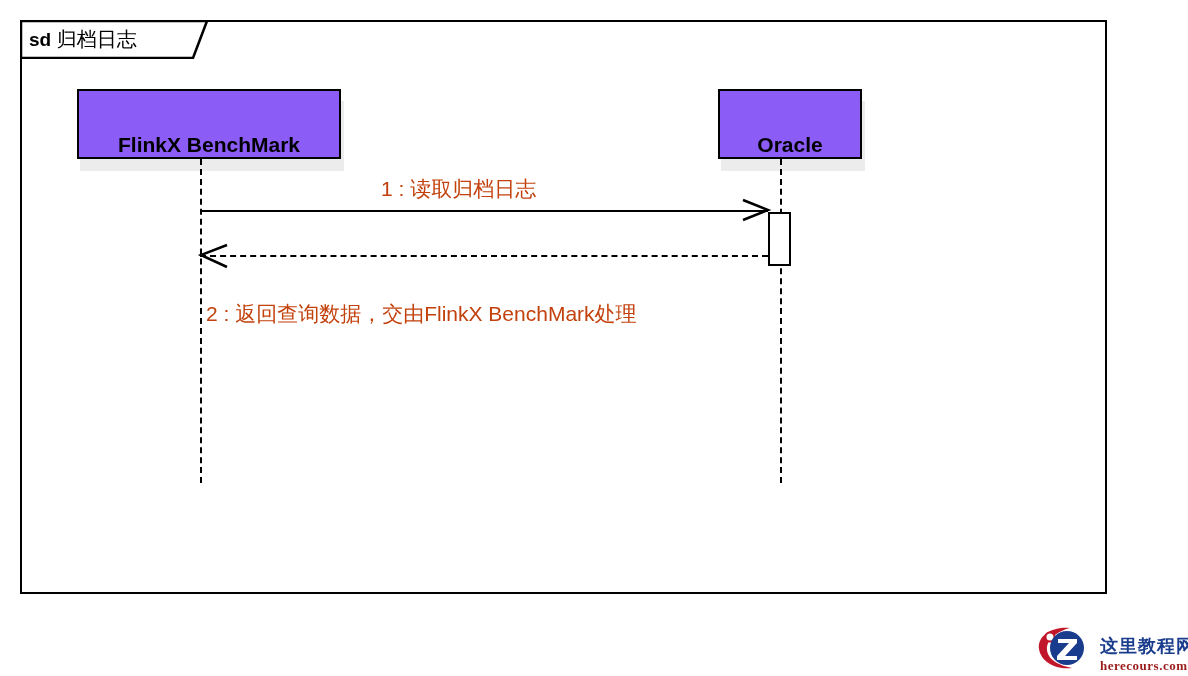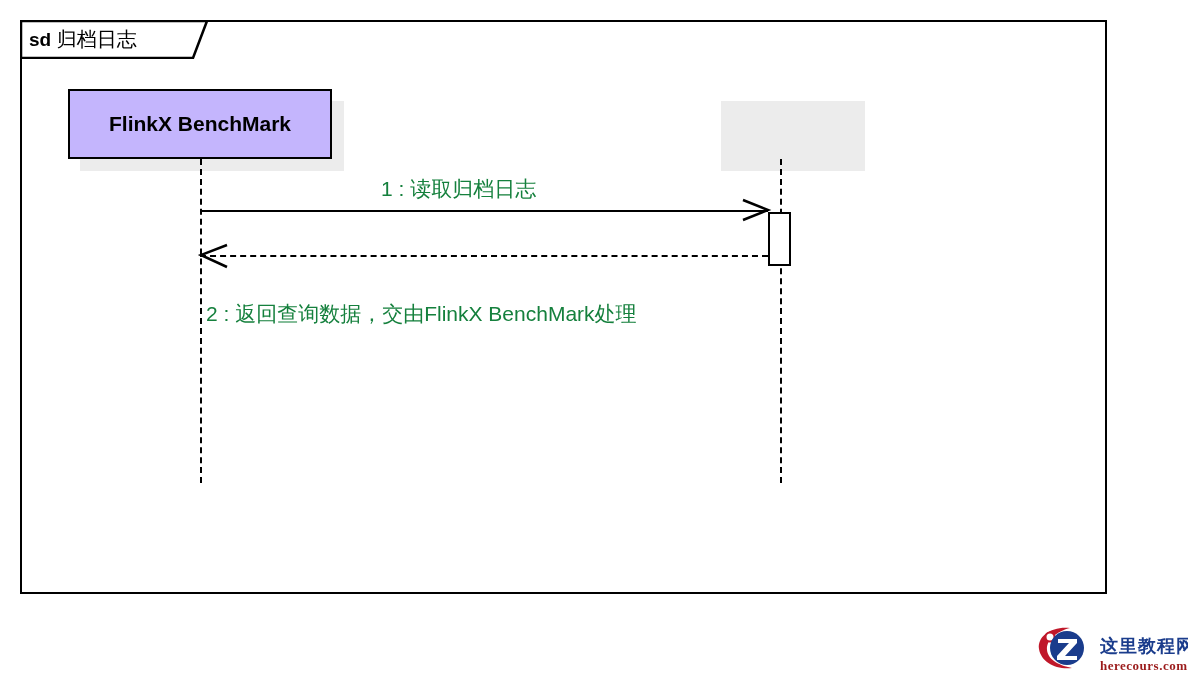--- a/index.html
+++ b/index.html
@@ -60,25 +60,26 @@
   }
   .frame-tab-text .ttl {
     font-weight: normal;
     font-size: 20px;
   }
 
   
   .lifeline-head {
     position: absolute;
     box-sizing: border-box;
-    background: #c4b5fd;
+    background: #8b5cf6;
     border: 2.5px solid #000000;
     display: flex;
-    align-items: center;
+    align-items: flex-end;
     justify-content: center;
+    margin-left: 9px;
   }
   .lifeline-head .head-label {
     font-weight: bold;
     font-size: 21px;
     white-space: nowrap;
     color: #000;
   }
   .head-shadow {
     position: absolute;
     background: #ececec;
@@ -129,21 +130,21 @@
   }
   .msg-arrow svg { display: block; overflow: visible; }
   #msg1-arrow { left: 735px; top: 196px; }
   #msg2-arrow { left: 196px; top: 241px; }
 
   .msg-label {
     position: absolute;
     font-size: 21px;
     line-height: 26px;
     white-space: nowrap;
-    color: #15803d;
+    color: #c2410c;
     z-index: 6;
   }
   #msg1-label { left: 381px; top: 176px; }
   #msg2-label { left: 206px; top: 265px; margin-top: 36px; }
 
   
   #watermark {
     position: absolute;
     left: 1036px;
     top: 620px;
@@ -204,20 +205,23 @@
     <span class="kw">sd</span><span class="ttl">&nbsp;</span><span class="ttl">归档日志</span>
   </div>
 
   <div class="lifeline" id="lifeline-flinkx"></div>
   <div class="lifeline" id="lifeline-oracle"></div>
 
   <div class="lifeline-head" id="head-flinkx">
     <span class="head-label">FlinkX BenchMark</span>
   </div>
 
+  <div class="lifeline-head" id="head-oracle">
+    <span class="head-label">Oracle</span>
+  </div>
 
   <div class="activation" id="activation-oracle"></div>
 
   <div class="msg-line solid" id="msg1-line"></div>
   <div class="msg-arrow" id="msg1-arrow">
     <svg width="40" height="30" viewBox="0 0 40 30">
       <path d="M 8,4 L 33,14 L 8,24" fill="none" stroke="#000000" stroke-width="2.5" stroke-linecap="butt" stroke-linejoin="miter"></path>
     </svg>
   </div>
   <div class="msg-label" id="msg1-label">1 : 读取归档日志</div>

